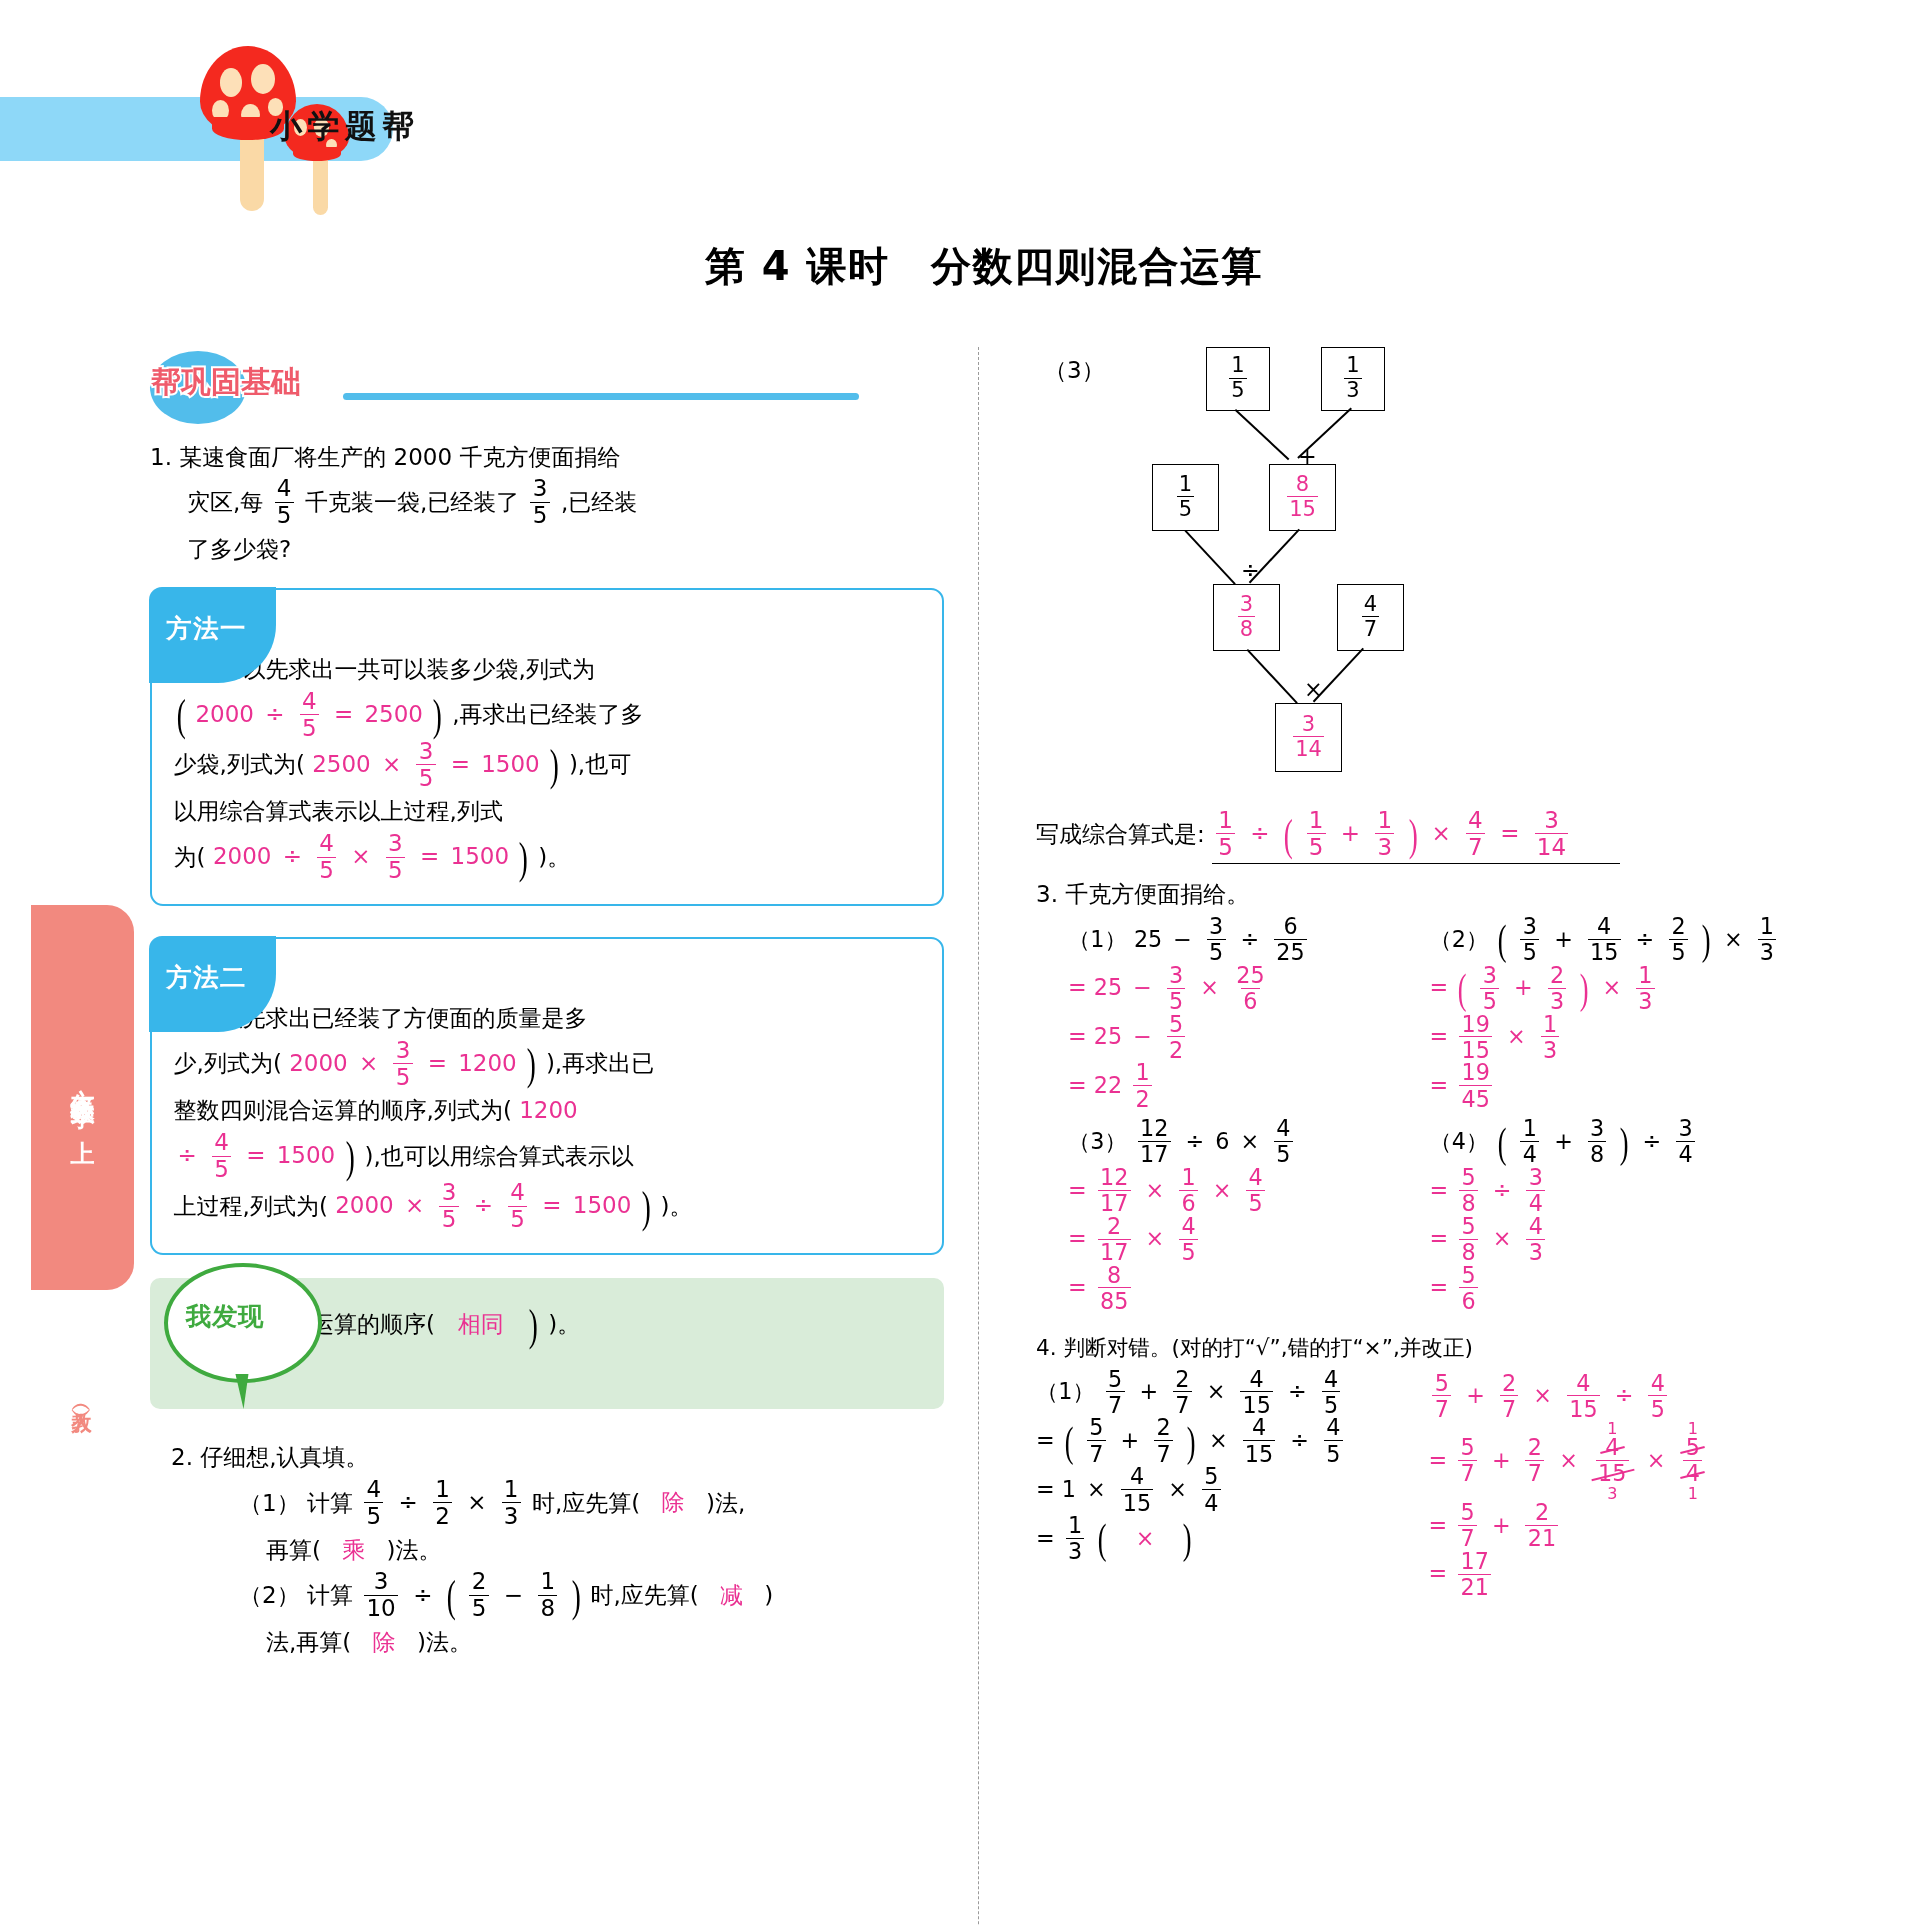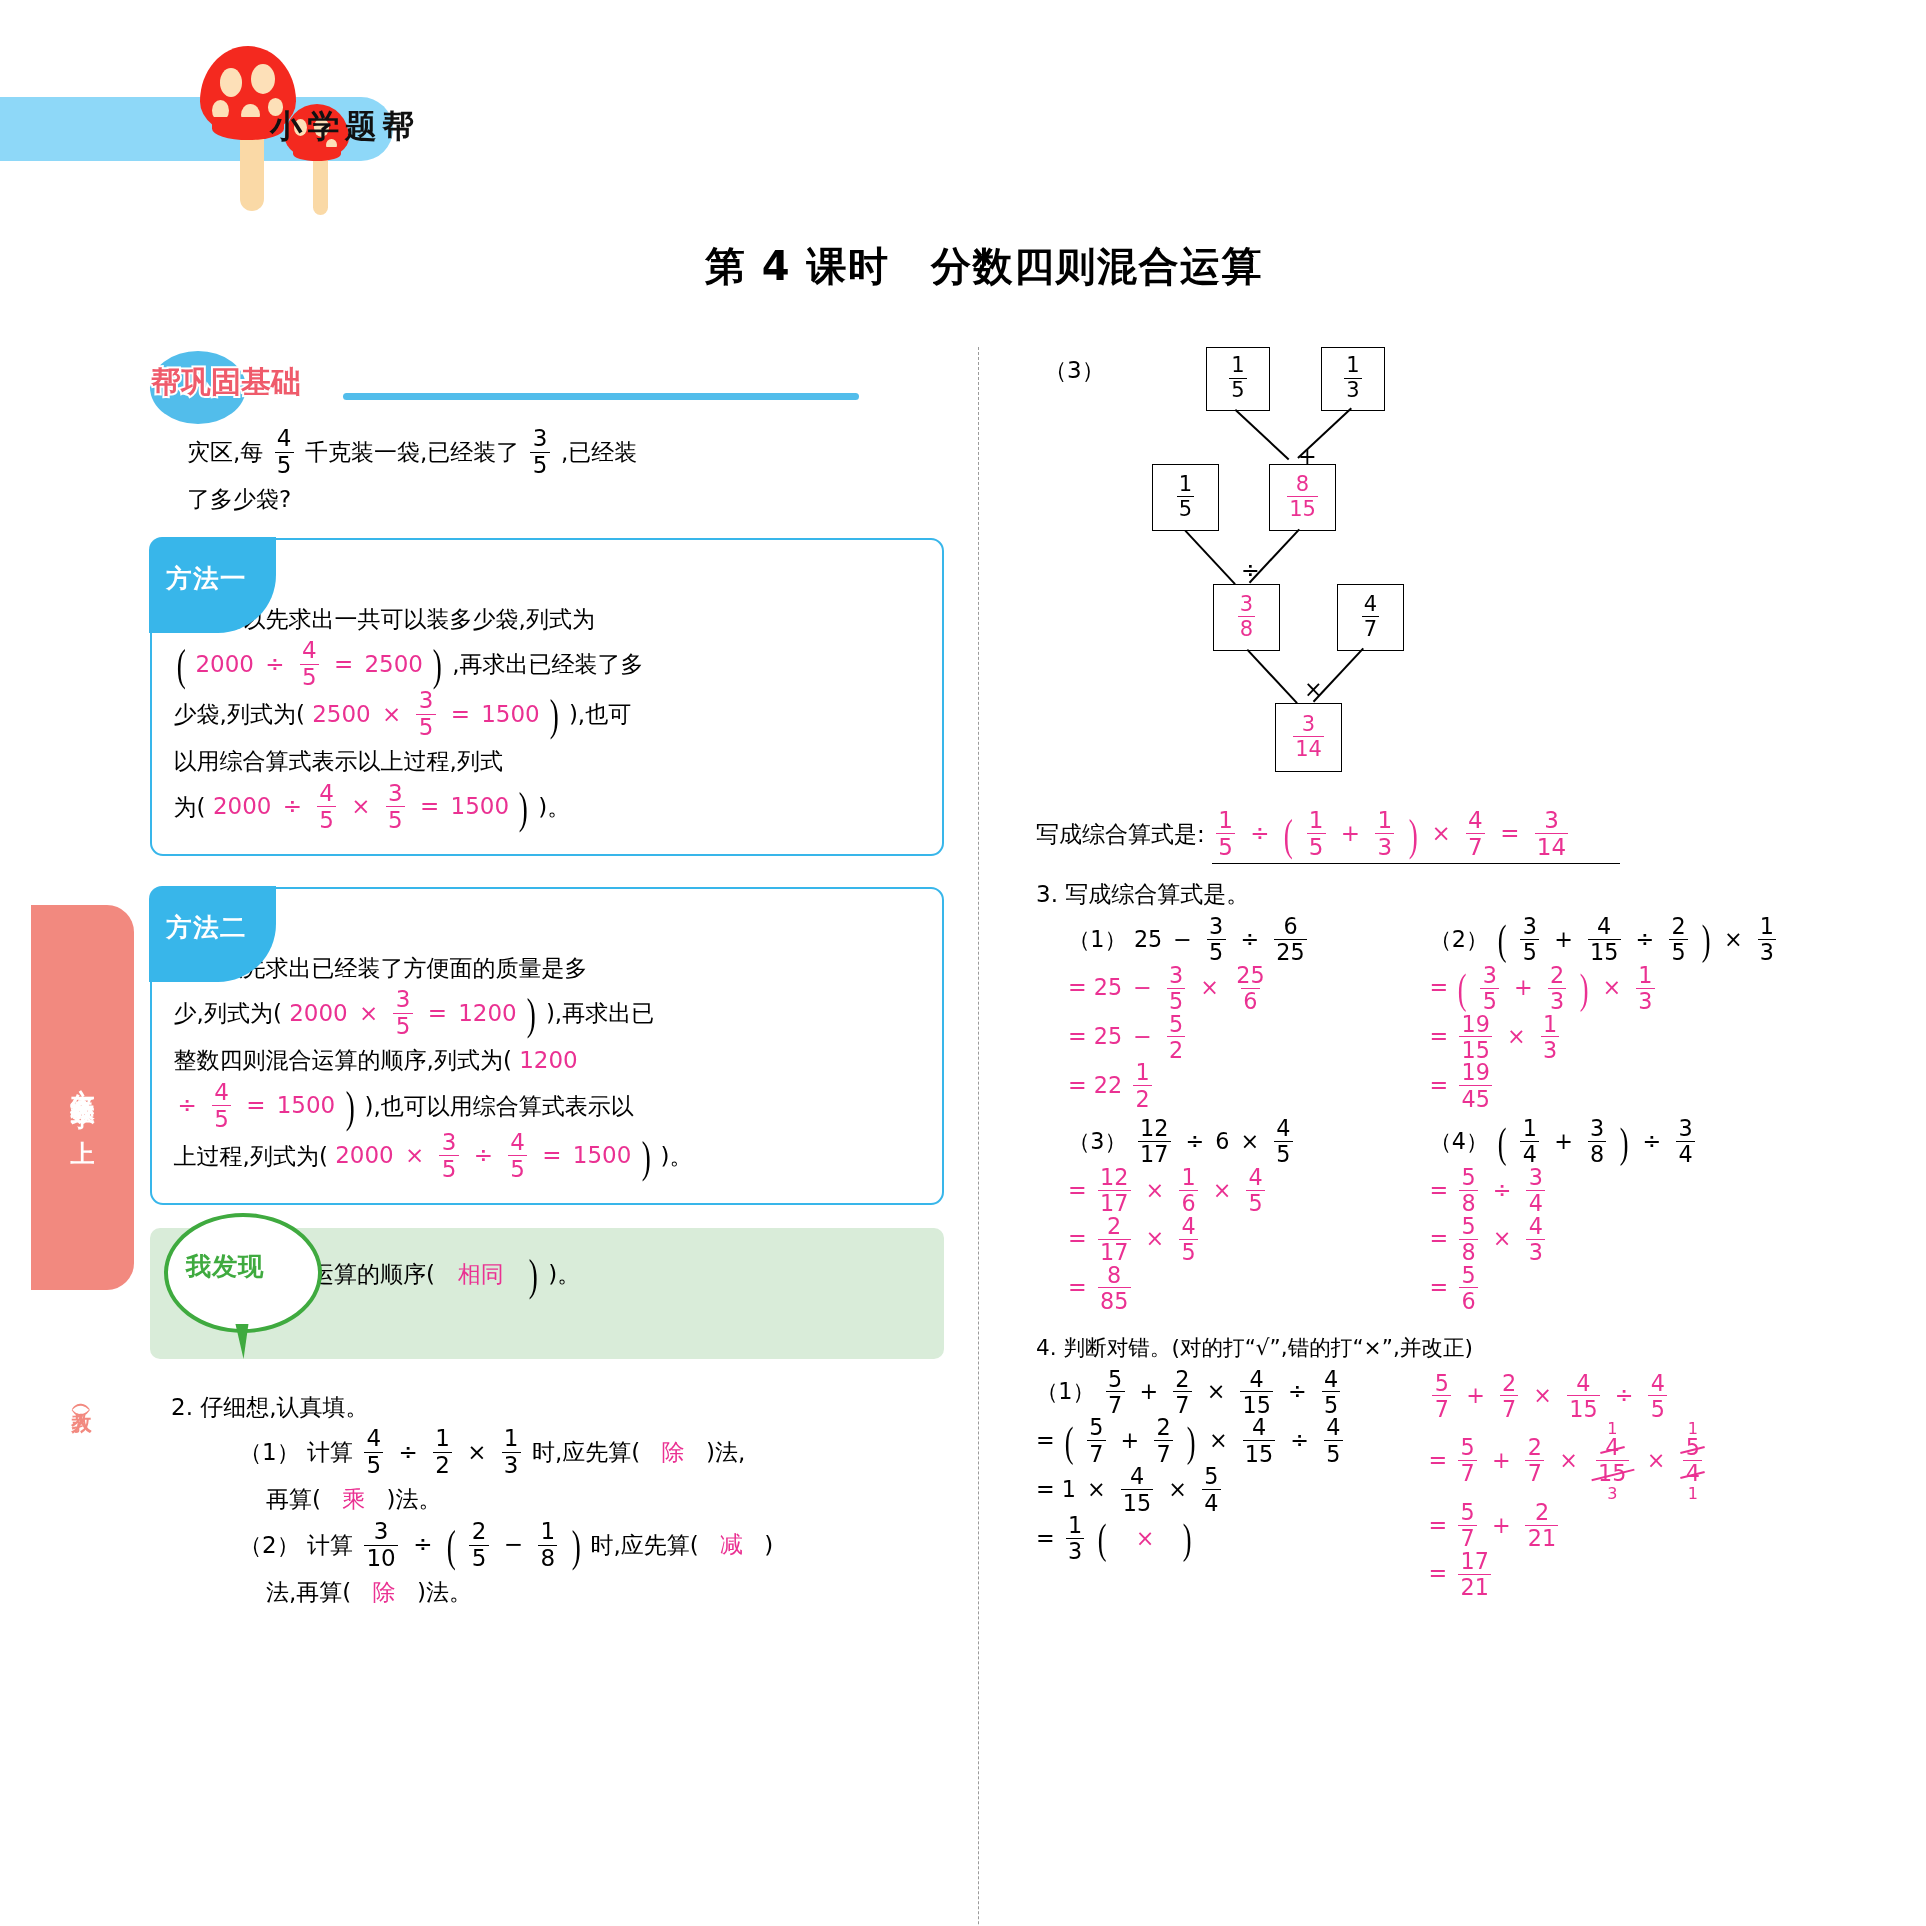--- a/index.html
+++ b/index.html
@@ -212,20 +212,24 @@
   <div class="col-left">
 
     <div class="sec-head">
       <div class="sec-pill"></div>
       <div class="sec-pill-label">
         <span>帮</span><span>巩固基础</span>
       </div>
       <div class="sec-rule"></div>
     </div>
 
+    <div class="q q-indent" style="margin-top:7.7px;">
+      <span>1.</span>
+      <span>某速食面厂将生产的 2000 千克方便面捐给</span>
+    </div>
     <div class="q" style="padding-left:37px;">
       <span>灾区,每</span>
       <span class="fr">
         <span class="n">4</span>
         <span class="d">5</span>
       </span>
       <span>千克装一袋,已经装了</span>
       <span class="fr">
         <span class="n">3</span>
         <span class="d">5</span>
@@ -514,21 +518,21 @@
           <span class="fr">
               <span class="n">3</span>
               <span class="d">14</span>
             </span>
         </span>
       </span>
     </div>
 
     <div class="q" style="margin-top:9.2px;">
       <span>3.</span>
-      <span>写成综合算式是。</span>
+      <span>千克方便面捐给。</span>
     </div>
 
     <div class="mgrid">
       <div class="mcol">
         <div class="mline">
           <span>（1）</span>
           <span>25</span>
           <span class="op">−</span>
           <span class="fr">
               <span class="n">3</span>

